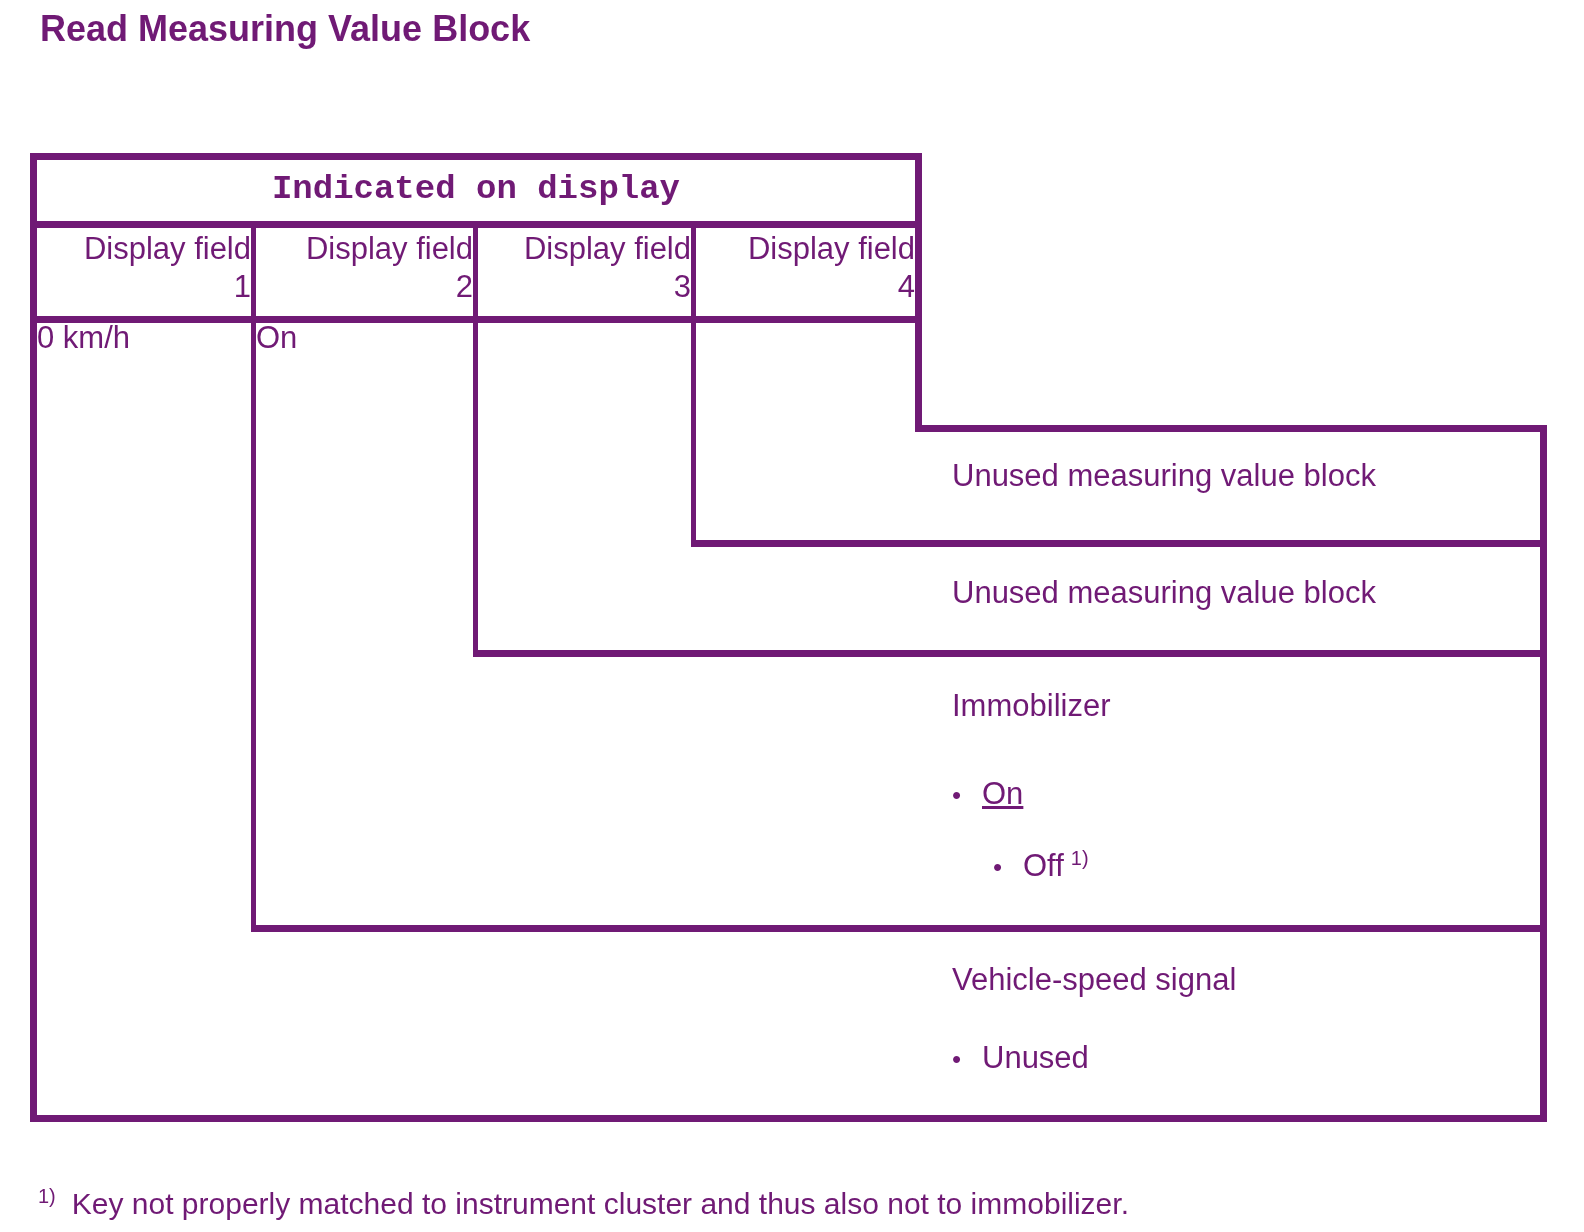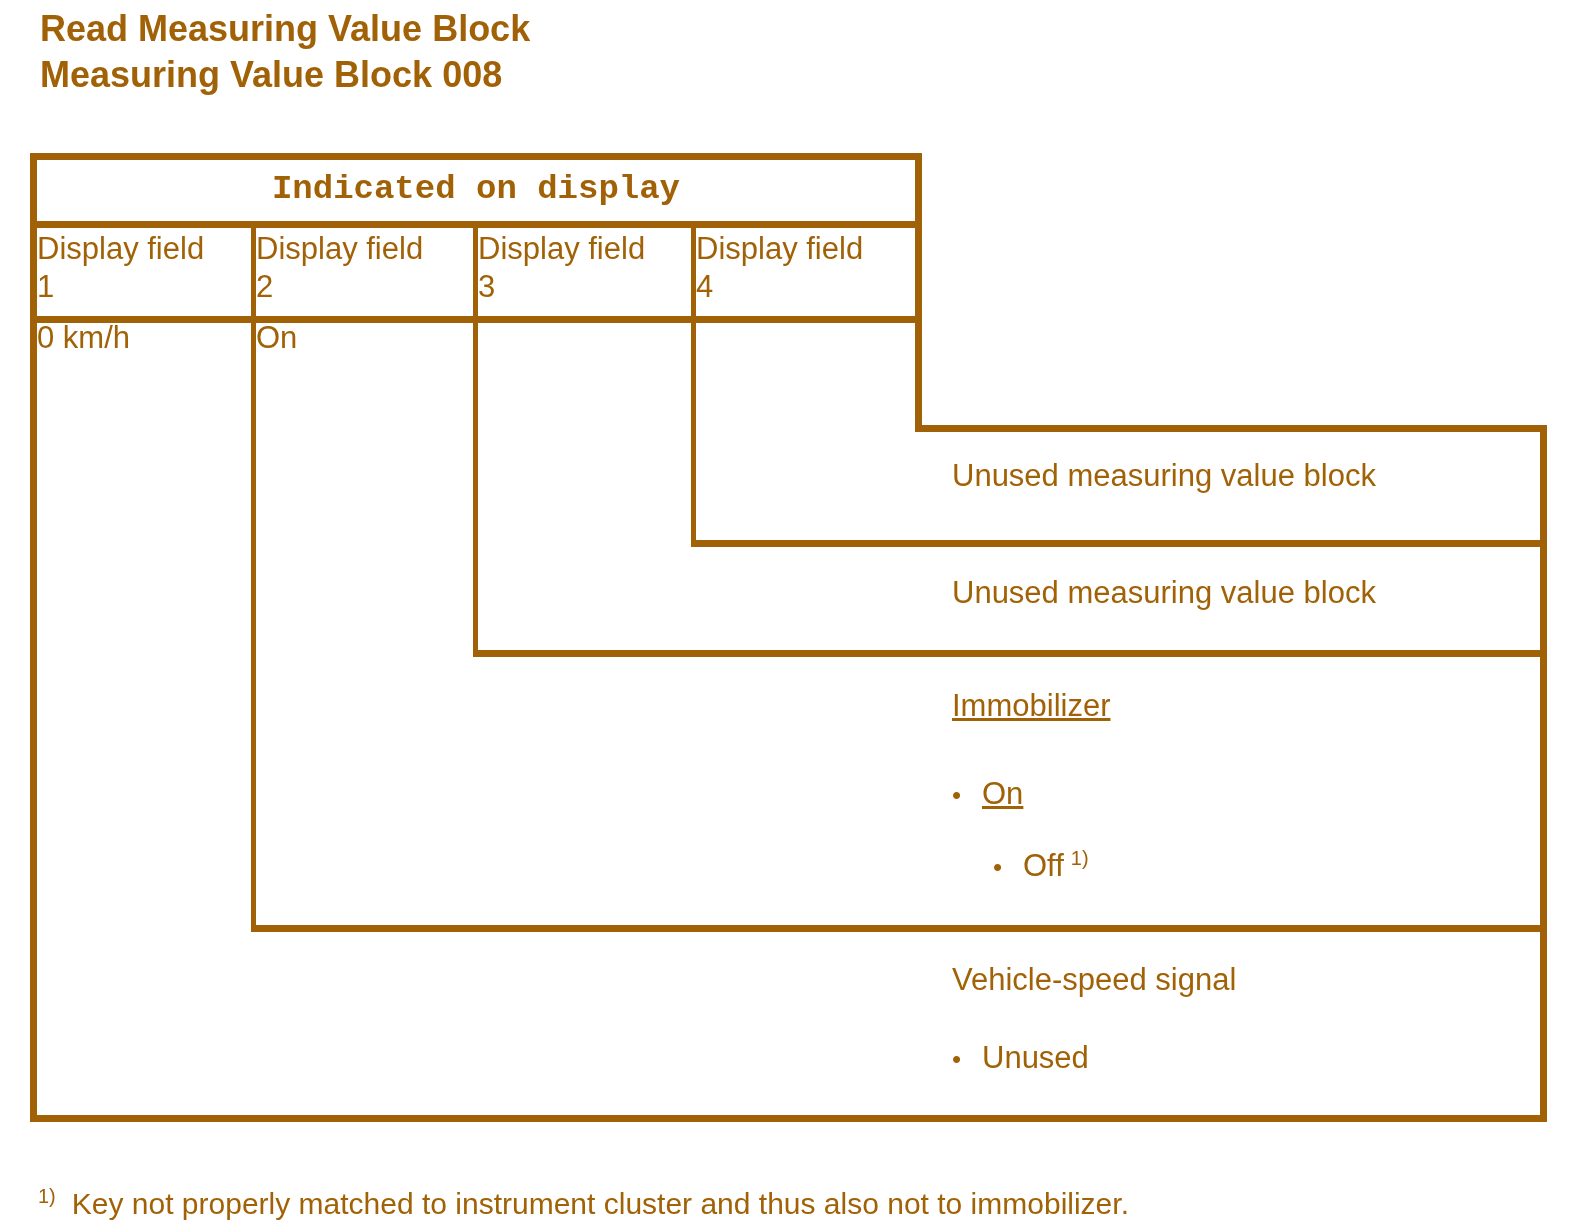--- a/index.html
+++ b/index.html
@@ -22,21 +22,21 @@
   }
 
   .tbl-header {
     left: 37px; top: 159px; width: 878px; height: 60px;
     display: flex; align-items: center; justify-content: center;
     font-size: 34px; font-weight: bold; font-family: Liberation Mono, monospace;
   }
 
   .col-head {
     top: 230px; height: 86px;
-    font-size: 31px; line-height: 38px; text-align: left;
+    font-size: 31px; line-height: 38px; text-align: right;
   }
   .col-head div { white-space: nowrap; }
 
   .cell-value {
     top: 320px; height: 36px;
     font-size: 31px; line-height: 36px; 
   }
 
   .band-label, .band-item {
     left: 952px;
@@ -52,25 +52,24 @@
 
   .footnote {
     left: 38px; top: 1162px;
     font-size: 30px; line-height: 34px; margin-top: 24px;
   }
   .footnote .ftext { margin-left: 16px; }
 </style>
 </head>
 <body style="background: rgb(255, 255, 255);">
 
-<div class="canvas" style="color: #a16207; background: rgb(255, 255, 255);">
+<div class="canvas" style="color: #701a75; background: rgb(255, 255, 255);">
 
   <div class="txt title">
     <div>Read Measuring Value Block</div>
-    <div>Measuring Value Block 008</div>
   </div>
 
   <div class="ln" style="left:30px;  top:153px;  width:892px;  height:7px;"></div>
   <div class="ln" style="left:30px;  top:221px;  width:892px;  height:7px;"></div>
   <div class="ln" style="left:30px;  top:316px;  width:892px;  height:7px;"></div>
   <div class="ln" style="left:30px;  top:153px;  width:7px;    height:969px;"></div>
   <div class="ln" style="left:915px; top:153px;  width:7px;    height:279px;"></div>
   <div class="ln" style="left:251px; top:221px;  width:5px;    height:711px;"></div>
   <div class="ln" style="left:473px; top:221px;  width:5px;    height:436px;"></div>
   <div class="ln" style="left:691px; top:221px;  width:5px;    height:326px;"></div>
@@ -101,21 +100,21 @@
   </div>
 
   <div class="txt cell-value" style="left:37px;  width:214px;">0 km/h</div>
   <div class="txt cell-value" style="left:256px; width:217px;">On</div>
   <div class="txt cell-value" style="left:478px; width:213px;"></div>
   <div class="txt cell-value" style="left:696px; width:219px;"></div>
 
   <div class="txt band-label" style="top:458px;">Unused measuring value block</div>
   <div class="txt band-label" style="top:575px;">Unused measuring value block</div>
 
-  <div class="txt band-label" style="top:688px;text-decoration:underline;">Immobilizer</div>
+  <div class="txt band-label" style="top:688px;">Immobilizer</div>
   <div class="txt band-item" style="top:776px;text-decoration:underline;">
     <span class="bullet">•</span><span>On</span>
   </div>
   <div class="txt band-item" style="top:848px;margin-left:41px;">
     <span class="bullet">•</span><span>Off</span><sup>1)</sup>
   </div>
 
   <div class="txt band-label" style="top:962px;">Vehicle-speed signal</div>
   <div class="txt band-item" style="top:1040px;">
     <span class="bullet">•</span><span>Unused</span>

